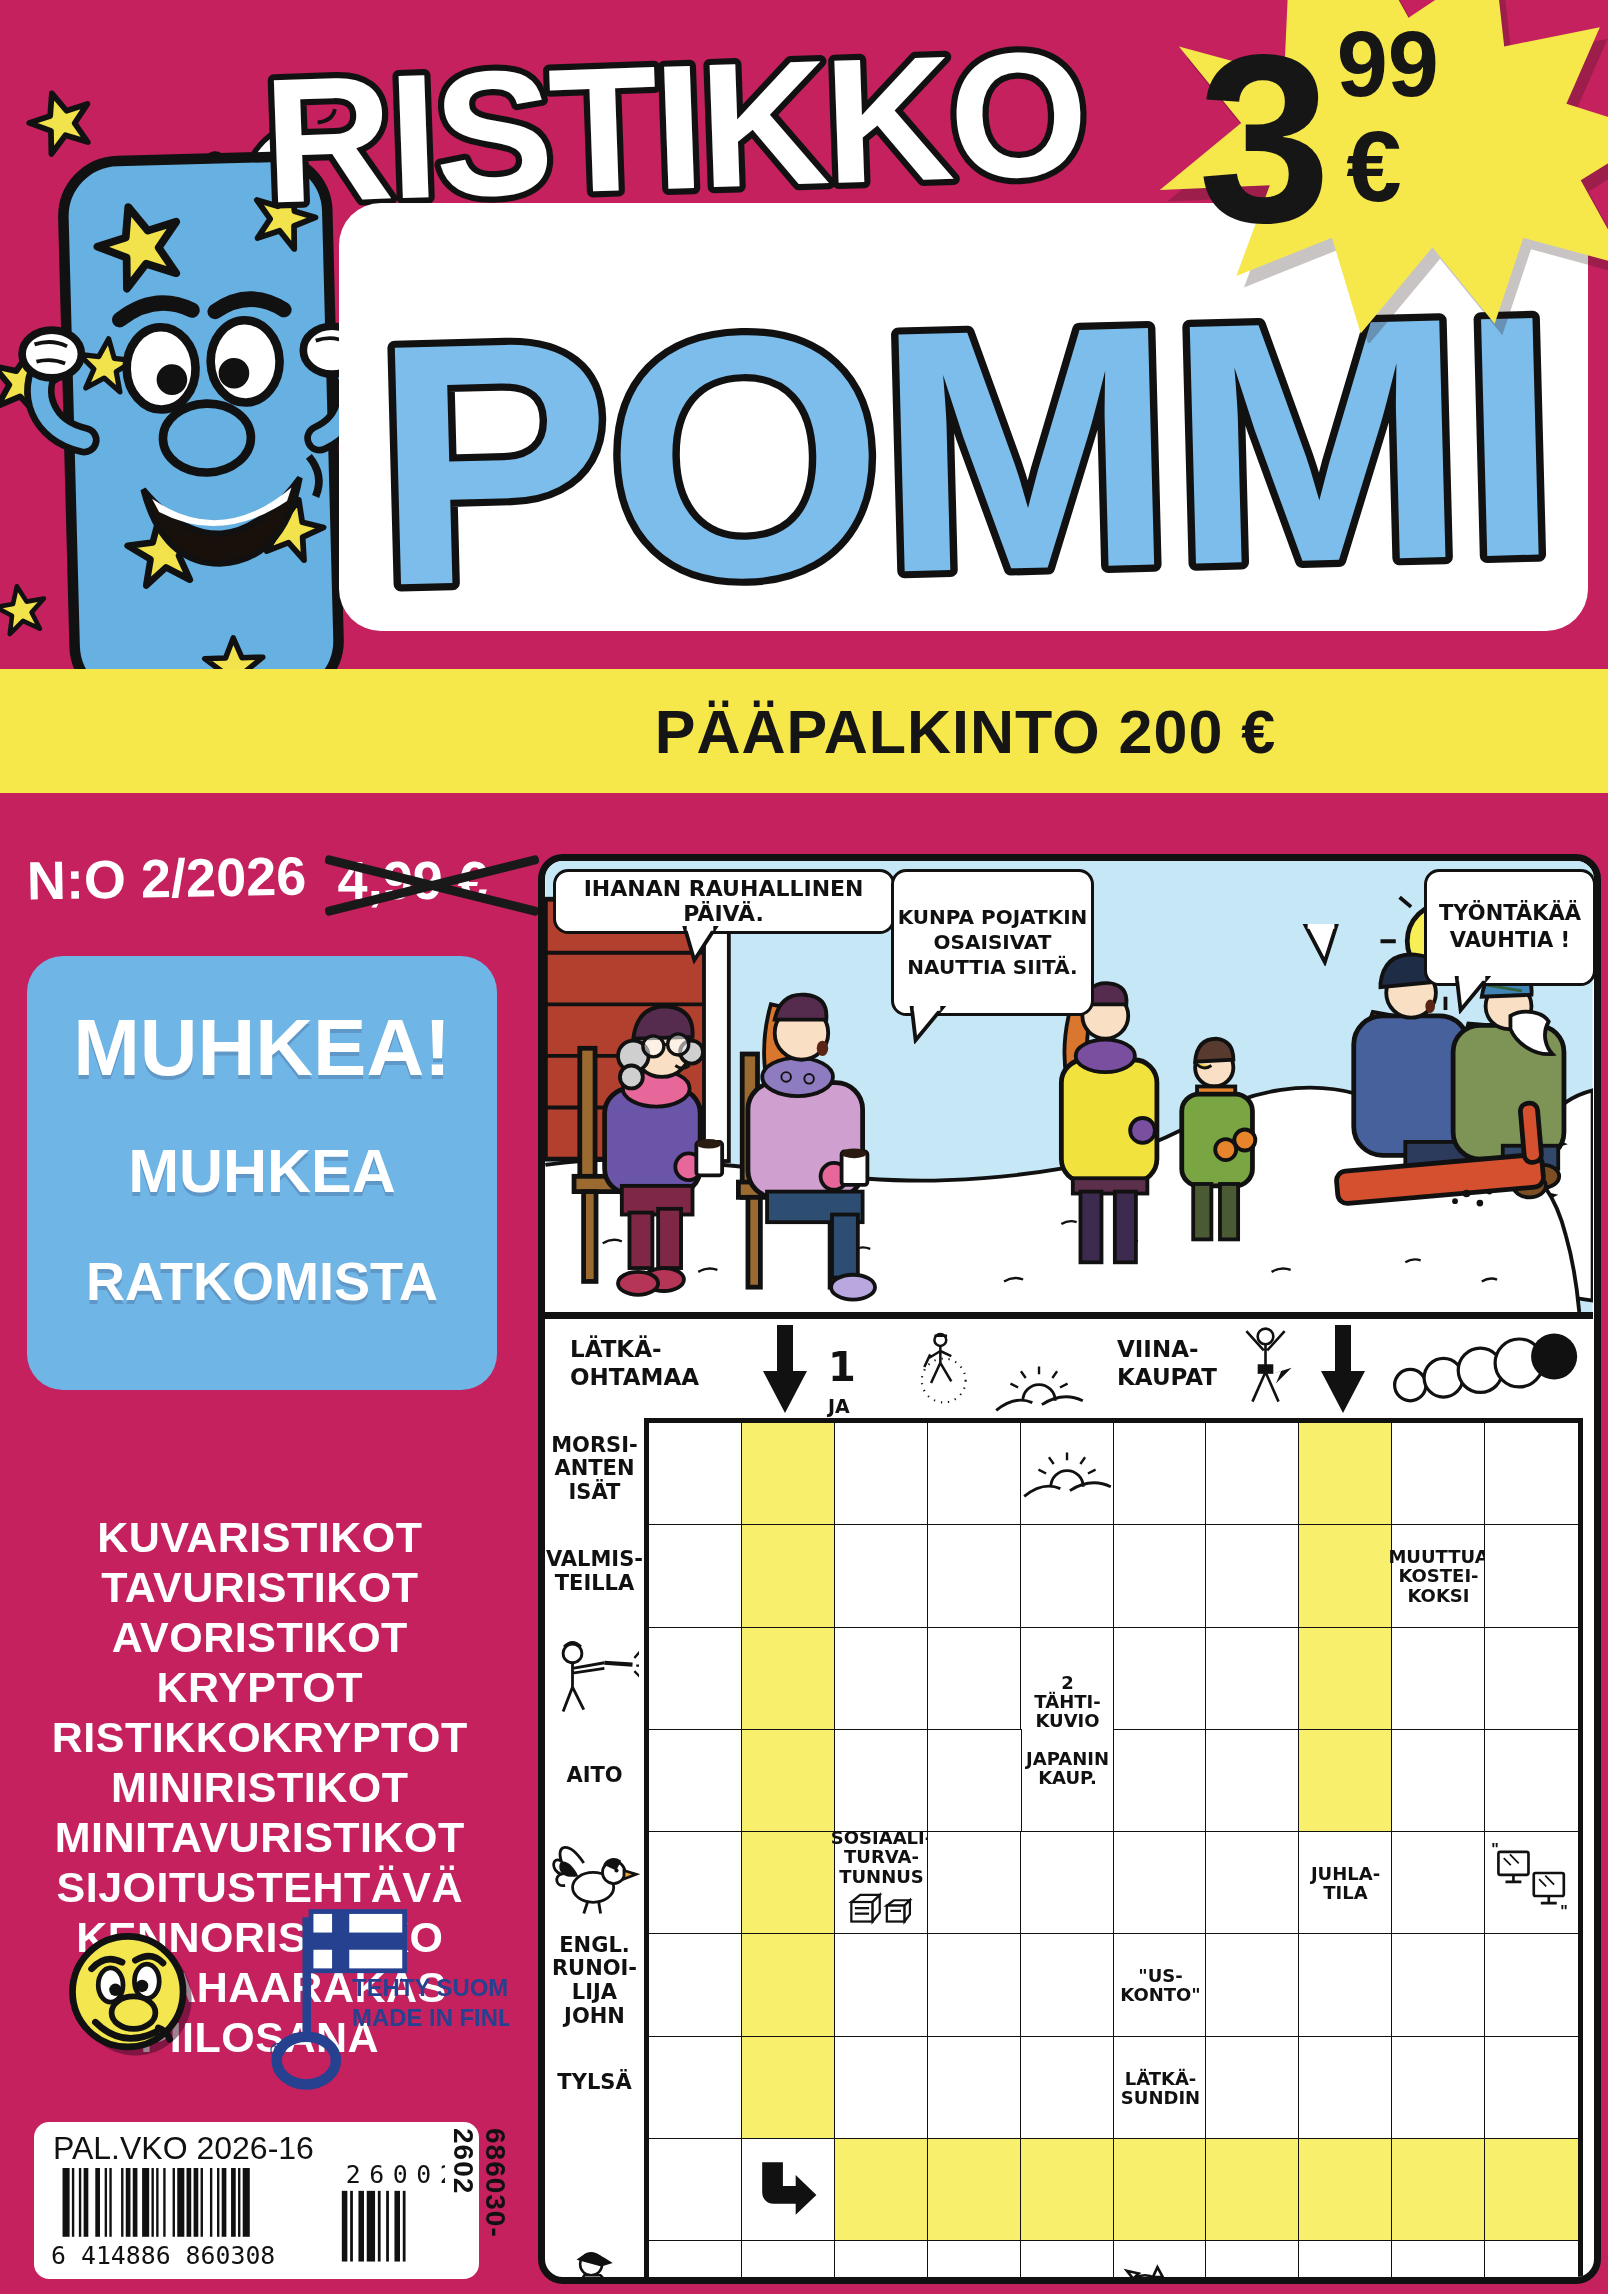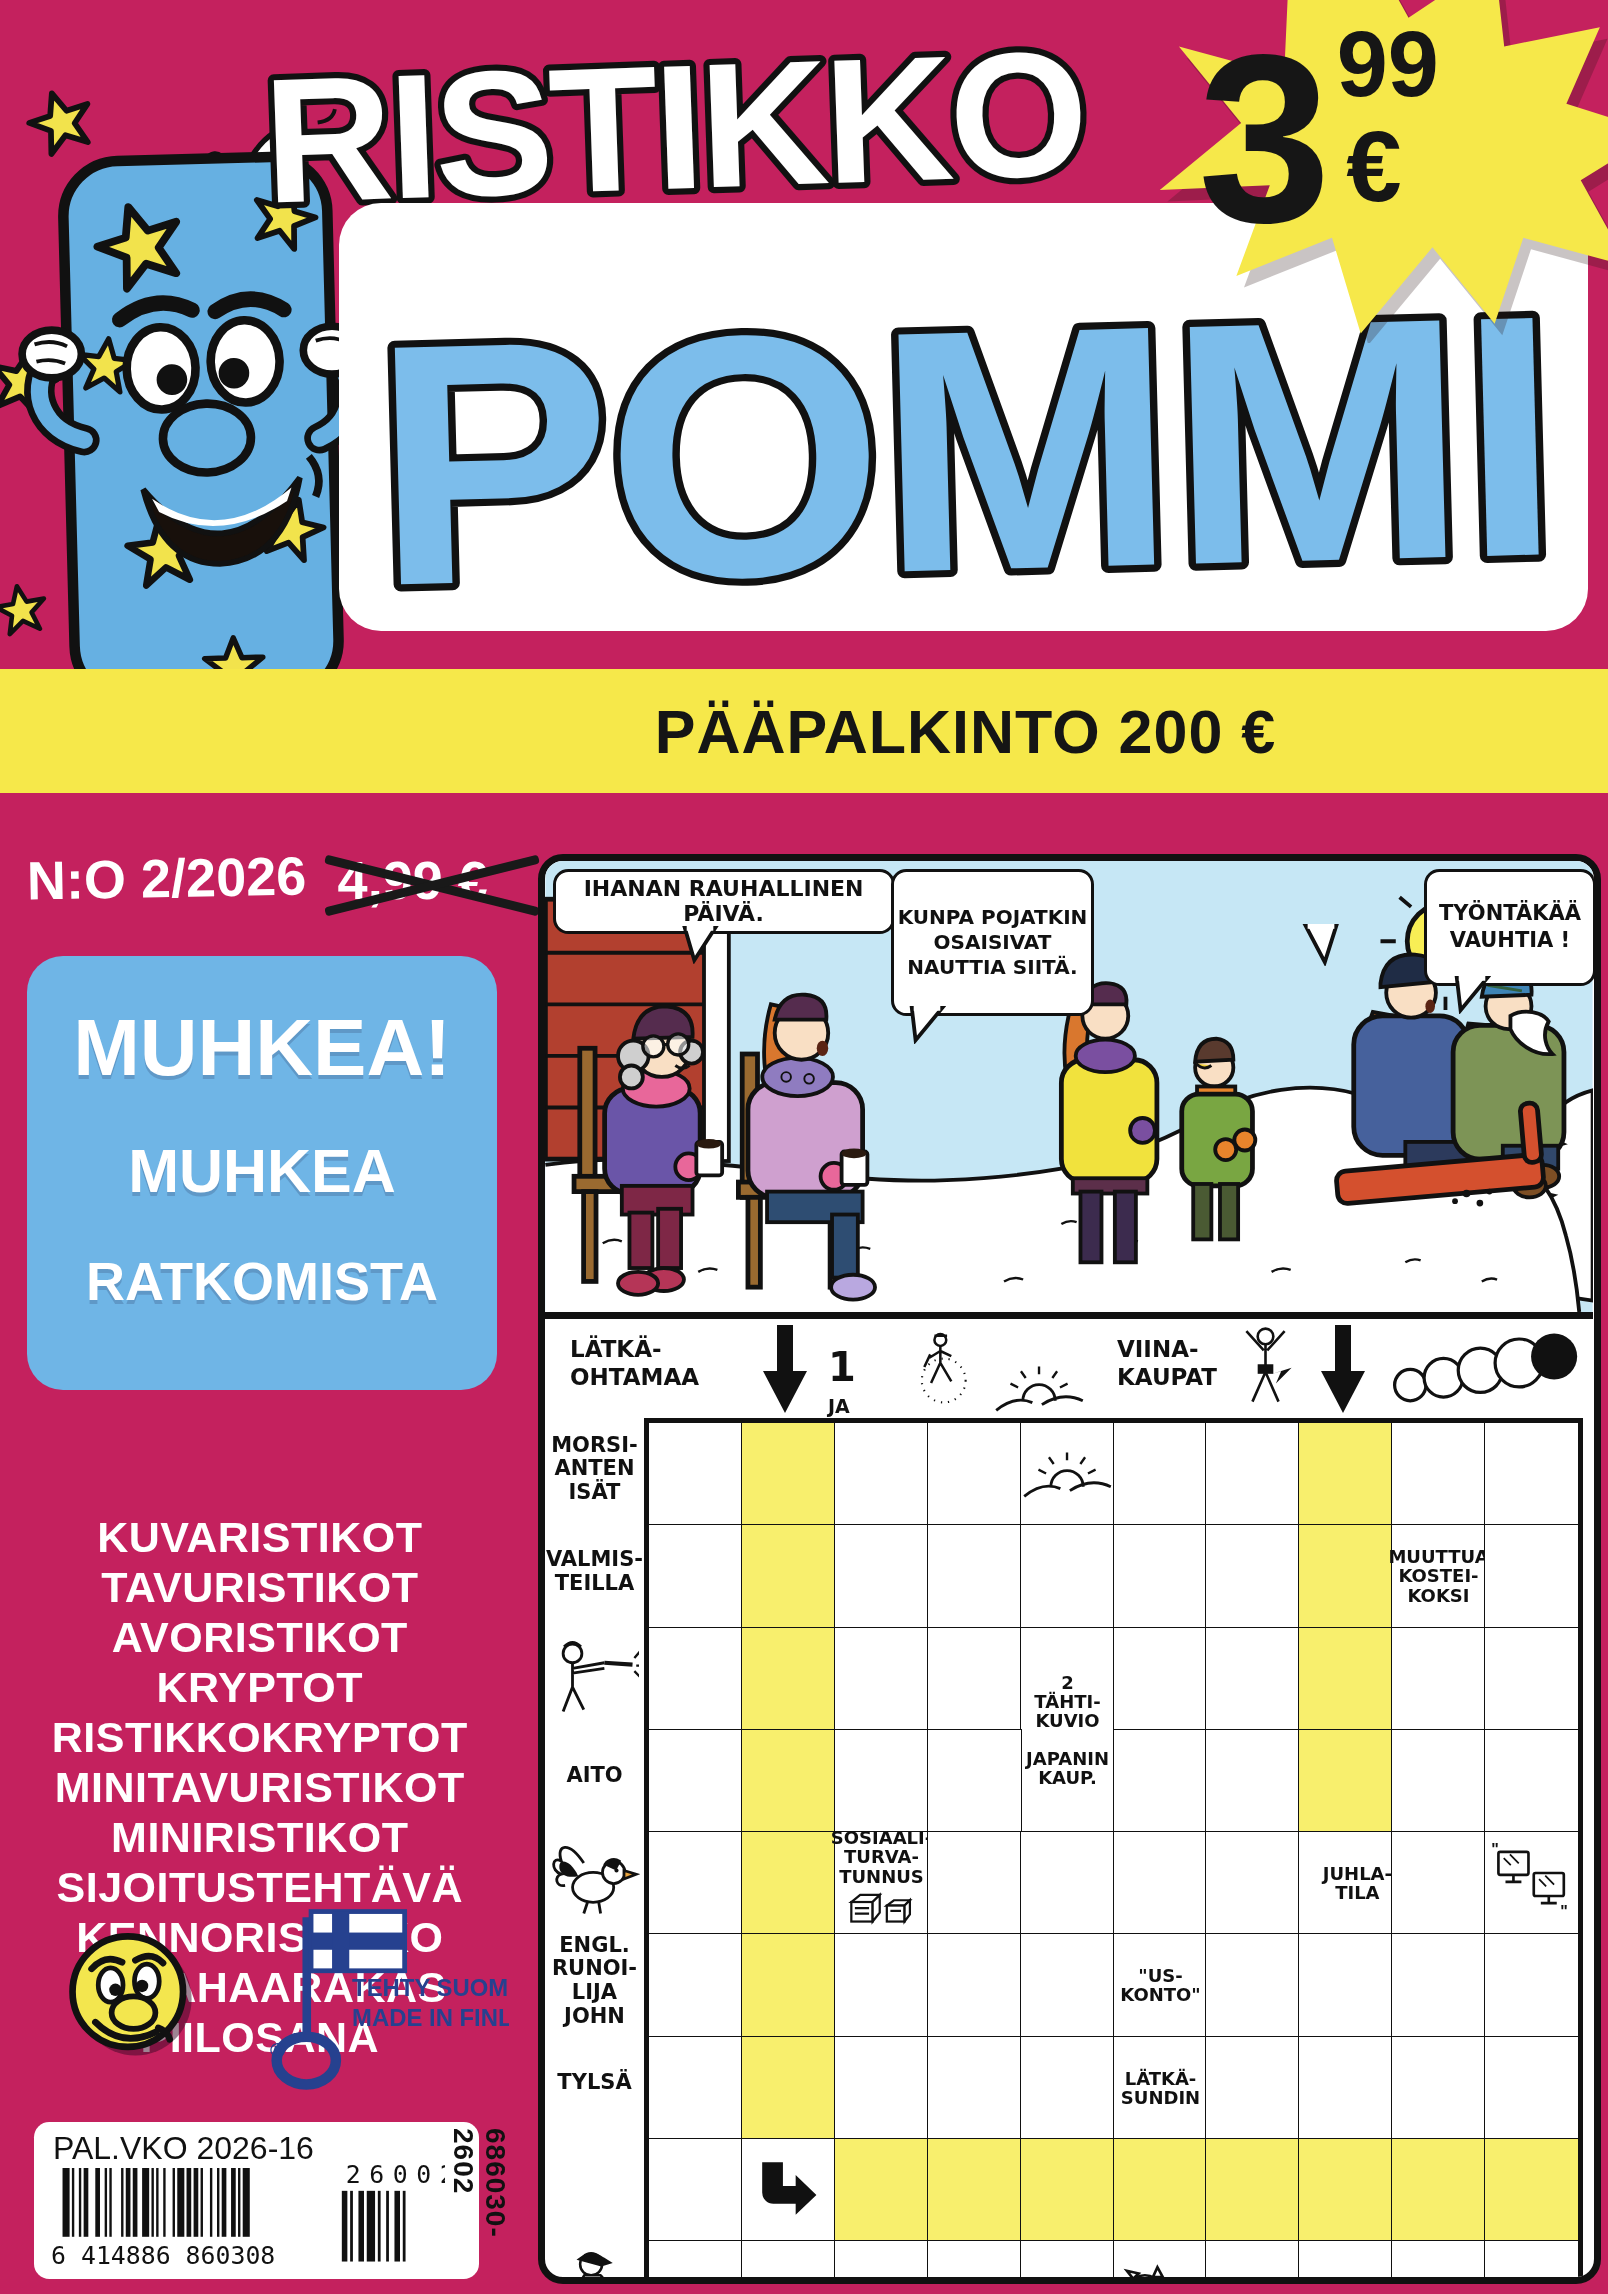--- a/index.html
+++ b/index.html
@@ -159,22 +159,22 @@
   <div class="promo" id="promo2">MUHKEA</div>
   <div class="promo" id="promo3">RATKOMISTA</div>
 </div>
 
 <div class="abs" id="features-list">
     <div class="feature">KUVARISTIKOT</div>
     <div class="feature">TAVURISTIKOT</div>
     <div class="feature">AVORISTIKOT</div>
     <div class="feature">KRYPTOT</div>
     <div class="feature">RISTIKKOKRYPTOT</div>
+    <div class="feature">MINIRISTIKOT</div>
     <div class="feature">MINITAVURISTIKOT</div>
-    <div class="feature">MINIRISTIKOT</div>
     <div class="feature">SIJOITUSTEHTÄVÄ</div>
     <div class="feature">KENNORISTIKKO</div>
     <div class="feature">SANAHAARAKAS</div>
     <div class="feature">PIILOSANA</div>
   </div>
 
 <svg class="abs" id="smiley" width="141" height="145" viewBox="0 0 148 152">
   <circle cx="76" cy="80" r="59" fill="rgba(60,8,38,.5)"></circle>
   <circle cx="68" cy="72" r="58" fill="#f3e64e" stroke="#111" stroke-width="7"></circle>
   <path d="M30 48 q14 -16 32 -7 M76 39 q17 -10 29 3" stroke="#111" stroke-width="7" fill="none" stroke-linecap="round"></path>
@@ -530,21 +530,21 @@
                 <path d="M66 22l6-6v16l-6 8z"></path>
                 <path d="M50 28h12"></path>
               </g>
             </svg></div>
         </div>
       </div>
       <div class="cell" style="left: 279px; top: 409px; width: 95px; height: 104px;"></div>
       <div class="cell" style="left: 372px; top: 409px; width: 95px; height: 104px;"></div>
       <div class="cell" style="left: 465px; top: 409px; width: 95px; height: 104px;"></div>
       <div class="cell" style="left: 557px; top: 409px; width: 95px; height: 104px;"></div>
-      <div class="cell" style="left: 650px; top: 409px; width: 95px; height: 104px; justify-content: flex-end;">
+      <div class="cell" style="left: 650px; top: 409px; width: 95px; height: 104px;">
         <div>
           <div class="cluetxt">JUHLA-
 TILA</div>
         </div>
       </div>
       <div class="cell" style="left: 743px; top: 409px; width: 95px; height: 104px;"></div>
       <div class="cell" style="left: 836px; top: 409px; width: 95px; height: 104px;">
         <div><svg width="82" height="76" viewBox="0 0 92 86">
             <g stroke="#111" stroke-width="3" fill="#fff">
               <rect x="8" y="10" width="34" height="26" rx="2"></rect>

